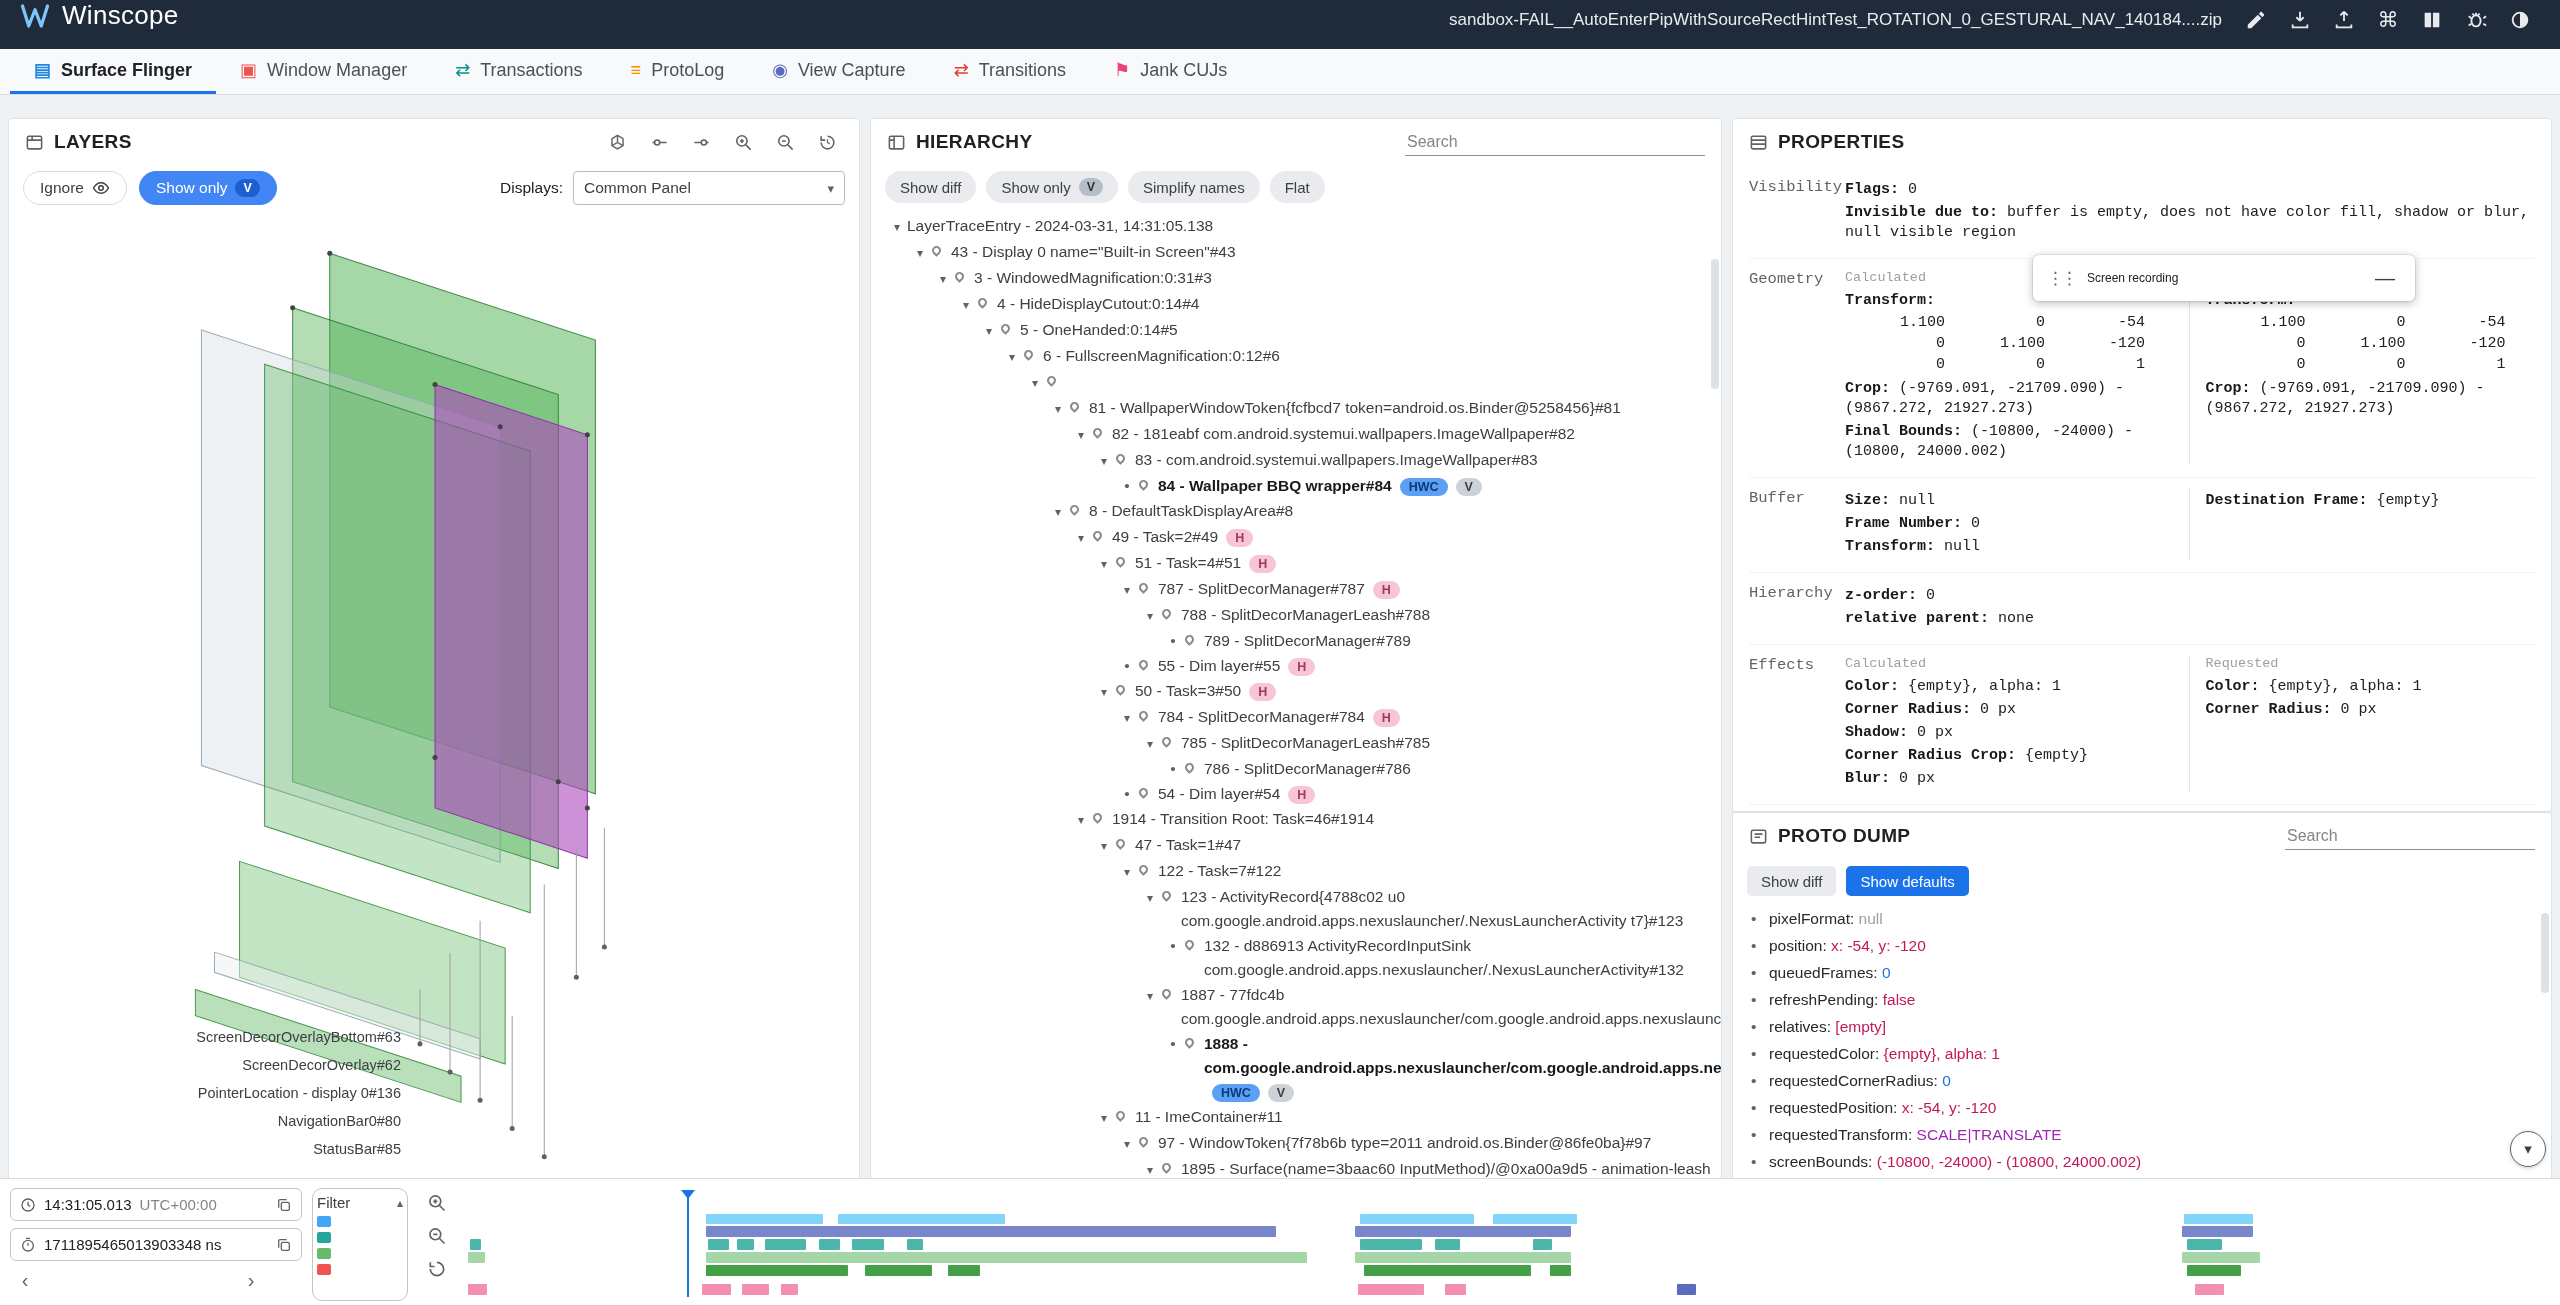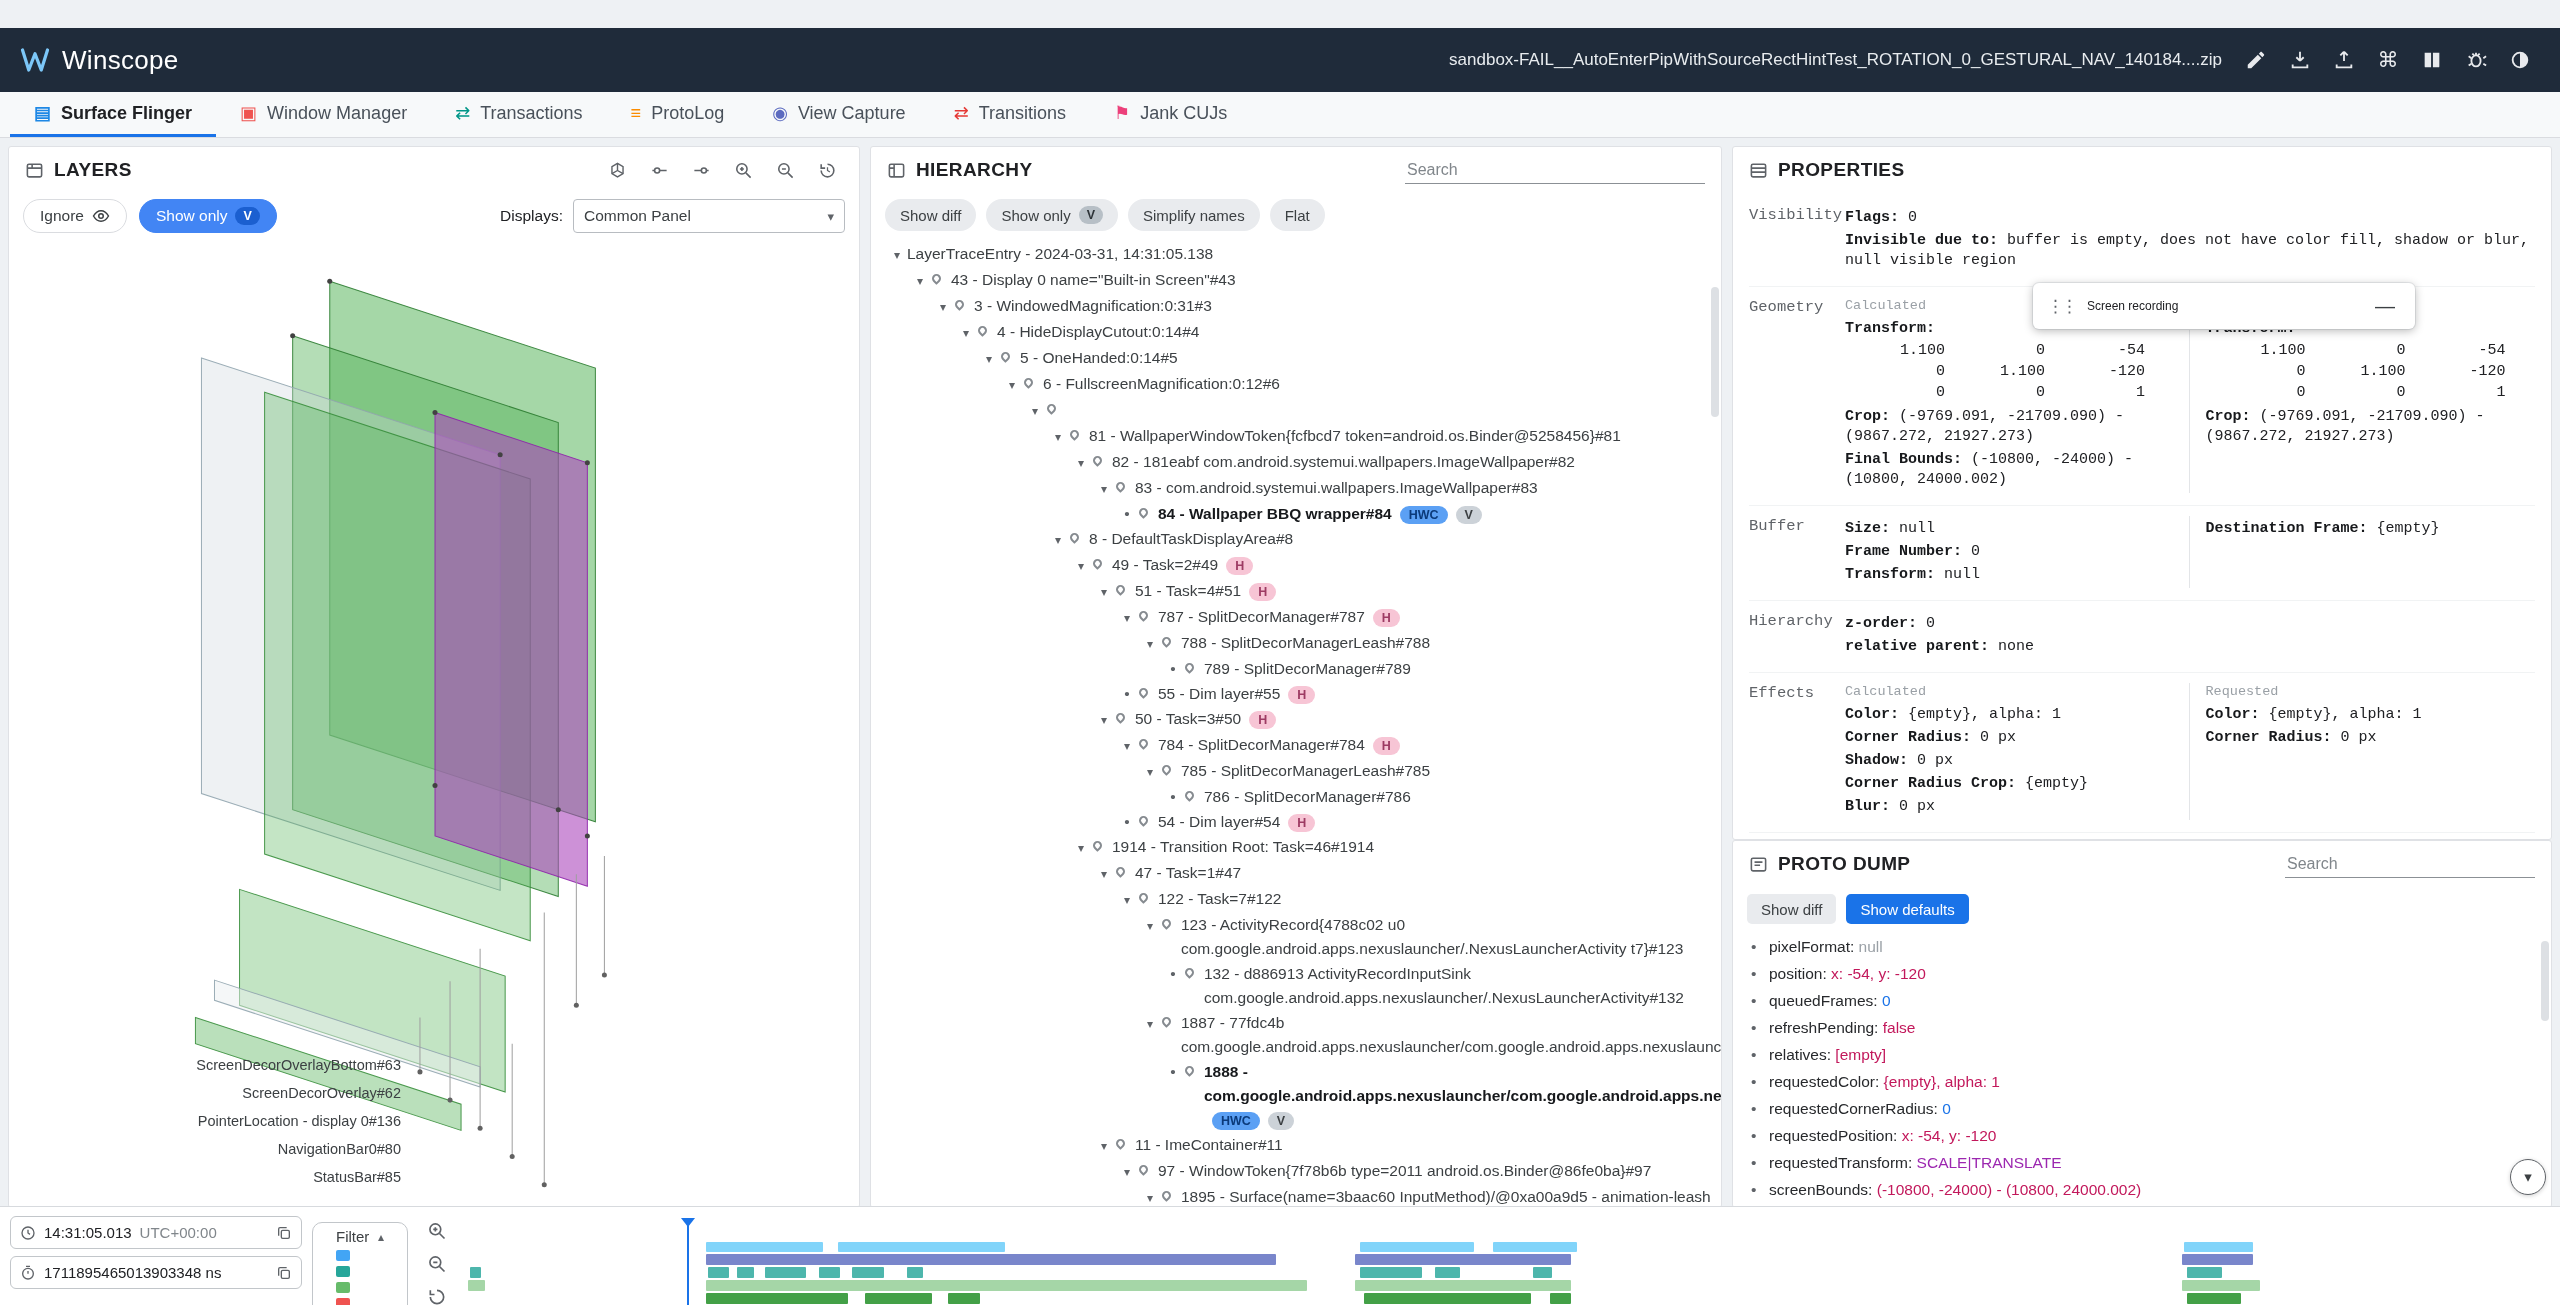--- a/index.html
+++ b/index.html
@@ -1,20 +1,20 @@
 <!DOCTYPE html>
 <html><head>
 <meta charset="utf-8">
 <style>
   * { margin:0; padding:0; box-sizing:border-box; }
   html,body { width:2560px; height:1305px; font-family:"Liberation Sans", sans-serif; background:#eef1f4; overflow:hidden; }
   .app { position:relative; width:2560px; height:1305px; }
 
   
-  .app-header { height:64px; background:#1f2b3a; display:flex; align-items:center; padding:0 20px; color:#fff;margin-top:28px; }
+  .app-header { height:49px; background:#1f2b3a; display:flex; align-items:flex-start; padding:0 20px; color:#fff; }
   .logo-wrap { display:flex; align-items:center; gap:12px; }
   .logo-mark { width:30px; height:30px; }
   .app-title { font-size:26px; font-weight:500; letter-spacing:.3px; }
   .header-right { margin-left:auto; display:flex; align-items:center; gap:4px; }
   .filename { font-size:17px; color:#e8ecef; margin-right:10px; white-space:nowrap; }
   .hicon { width:40px; height:40px; display:flex; align-items:center; justify-content:center; border-radius:50%; cursor:pointer; color:#e8eaed; font-size:21px; }
   .hicon svg { width:22px; height:22px; }
 
   
   .tabbar { height:46px; background:#f7f9fa; border-bottom:1px solid #dadce0; display:flex; align-items:stretch; padding-left:10px; }
@@ -106,21 +106,21 @@
   .tl-left { width:292px; min-width:292px; }
   .time-box { border:1px solid #c2c6ca; border-radius:6px; height:33px; display:flex; align-items:center; padding:0 9px; gap:8px; margin-bottom:7px; font-size:15px; color:#202124; }
   .time-box .tz { color:#80868b; }
   .time-box .grow { flex:1; }
   .mini-ic { color:#5f6368; display:flex; }
   .mini-ic svg { width:16px; height:16px; }
   .copy-btn { color:#5f6368; cursor:pointer; display:flex; }
   .copy-btn svg { width:16px; height:16px; }
   .nav-row { display:flex; justify-content:space-between; width:256px; padding:0 2px; }
   .nav-btn { width:26px; height:24px; display:flex; align-items:center; justify-content:center; font-size:20px; color:#5f6368; cursor:pointer; }
-  .filter-box { width:96px; min-width:96px; border:1px solid #c2c6ca; border-radius:10px; padding:5px 23px; font-size:15px; color:#3c4043;margin-top:6px; }
+  .filter-box { width:96px; min-width:96px; border:1px solid #c2c6ca; border-radius:10px; padding:5px 4px; font-size:15px; color:#3c4043; }
   .filter-head { display:flex; align-items:center; justify-content:space-between; cursor:pointer; }
   .filter-icons { display:flex; flex-direction:column; gap:5px; margin-top:5px; }
   .ficon { width:14px; height:11px; border-radius:2px; }
   .zoom-col { width:38px; min-width:38px; display:flex; flex-direction:column; align-items:center; gap:7px; padding-top:2px; }
   .zoom-btn { width:26px; height:26px; display:flex; align-items:center; justify-content:center; color:#5f6368; cursor:pointer; }
   .zoom-btn svg { width:20px; height:20px; }
   .tl-canvas { flex:1; position:relative; cursor:pointer; }
   .tl-seg { position:absolute; border-radius:1px; }
   .tl-cursor { position:absolute; top:4px; bottom:4px; width:2px; background:#1a73e8; z-index:5; cursor:ew-resize; }
   .tl-cursor-handle { position:absolute; top:-2px; left:-6px; width:0; height:0; border:7px solid transparent; border-top:9px solid #1a73e8; }

